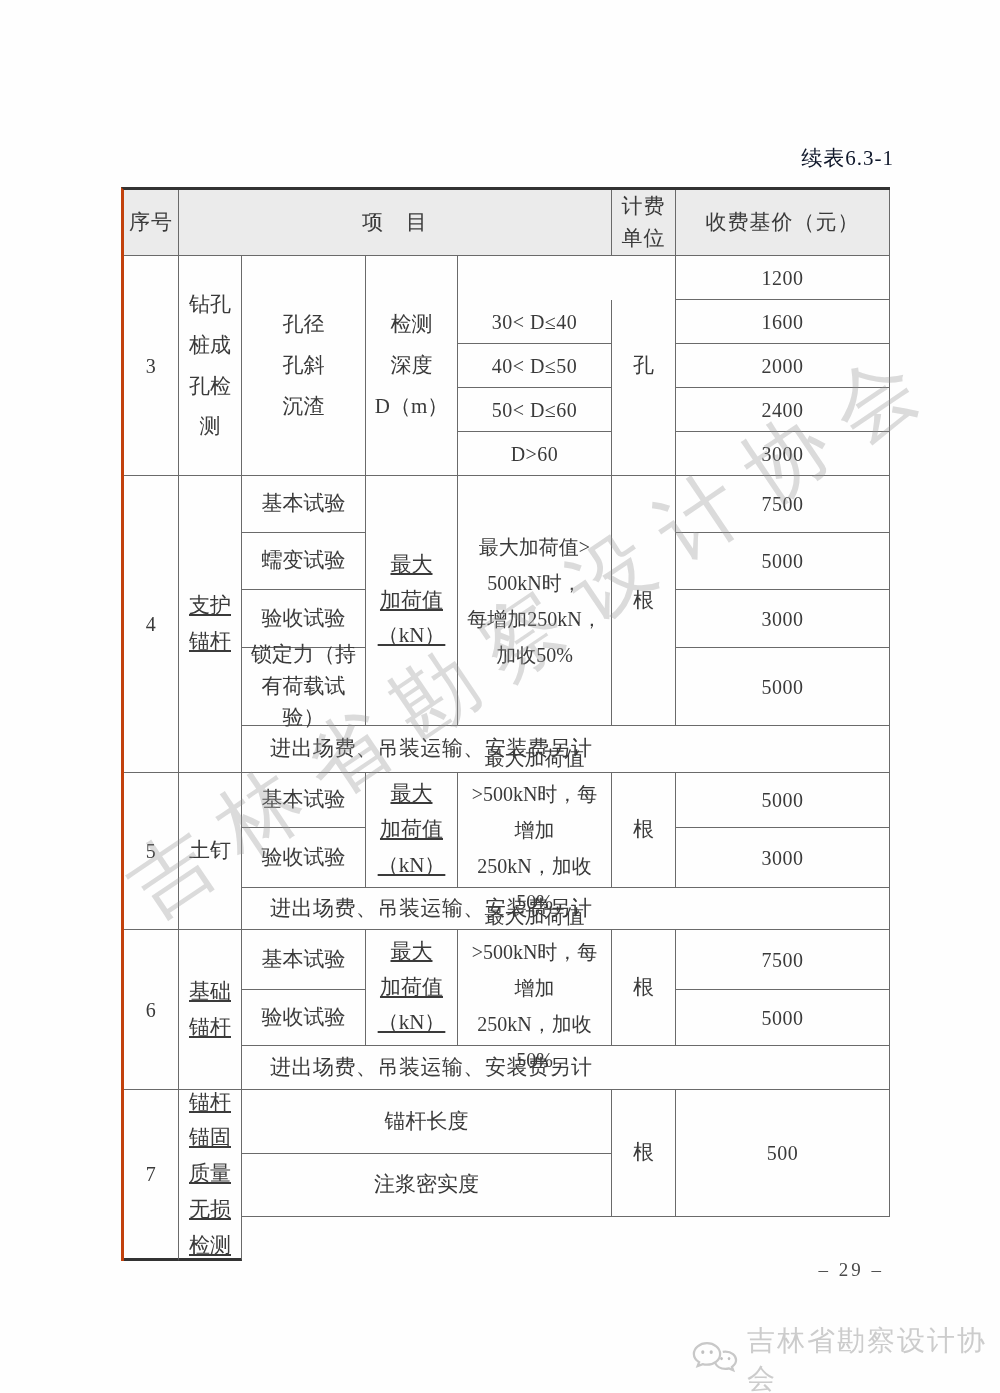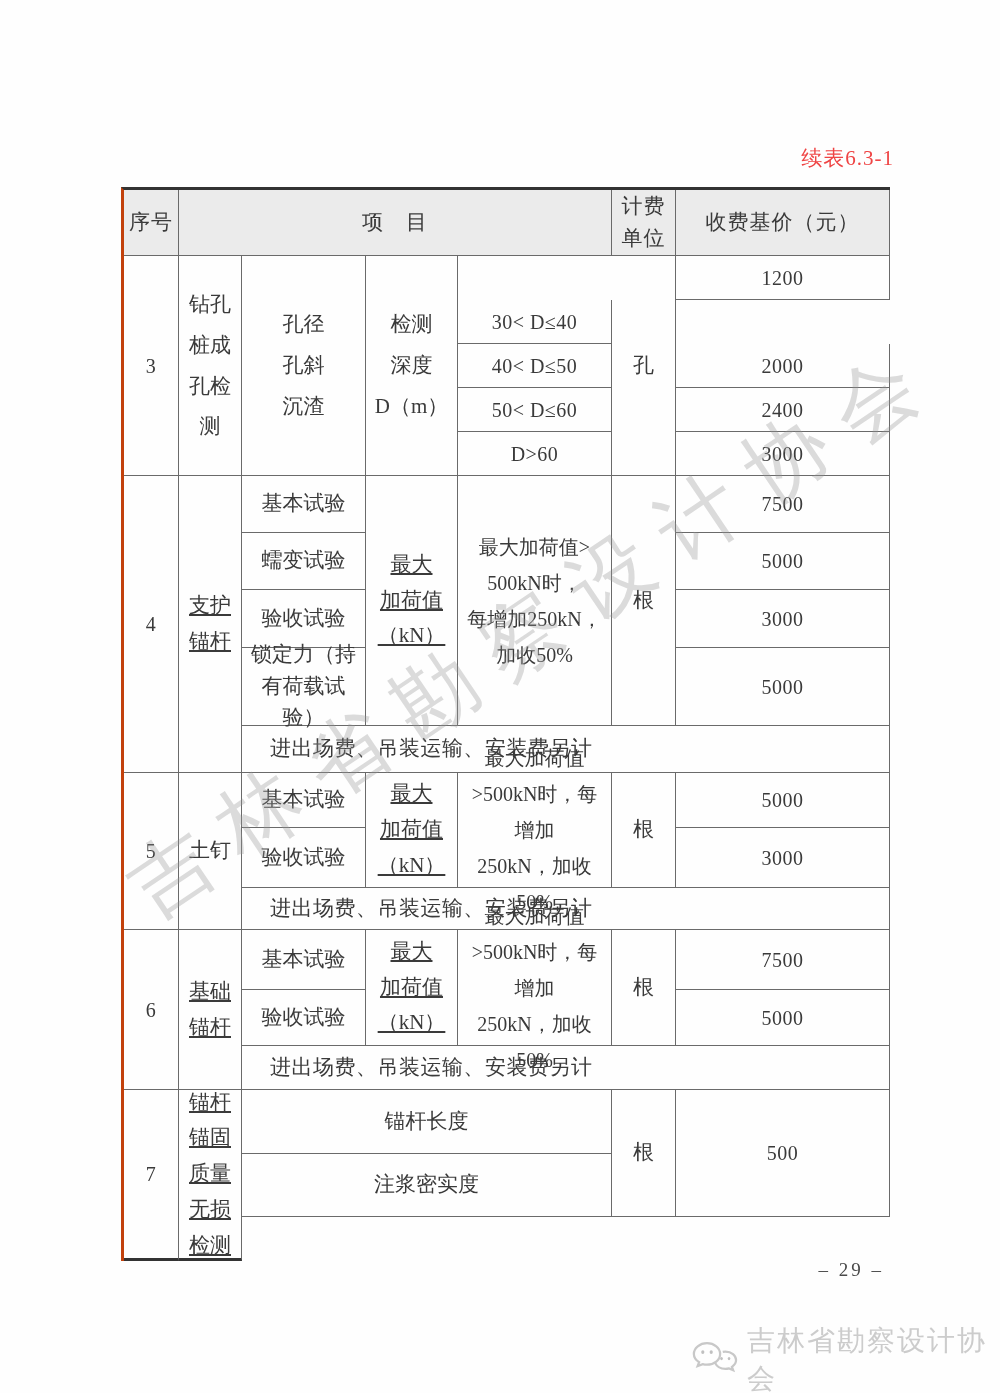--- a/index.html
+++ b/index.html
@@ -4,21 +4,21 @@
 <style>
   html,body { margin:0; padding:0; background:#ffffff; }
   .page {
     position:relative; width:1000px; height:1393px; margin:0 auto;
     background:#fefefe; overflow:hidden;
     font-family:"Liberation Serif","DejaVu Serif",serif;
     color:#3a3a3a;
   }
   .continued-label {
     position:absolute; top:144px; right:106px;
-    font-size:21px; letter-spacing:1px; color:#ef4444;
+    font-size:21px; letter-spacing:1px; color:#0f172a;
   }
   
   .fee-table {
     position:absolute; left:121px; top:187px;
     display:grid;
     grid-template-columns:55px 63px 124px 92px 154px 64px 214px;
     grid-template-rows:66px 44px 44px 44px 44px 44px 57px 57px 58px 78px 47px 55px 60px 42px 60px 56px 44px 64px 63px 44px;
     border-top:3px solid #333;
     border-left:3px solid #c2410c;
     background:transparent;
@@ -86,20 +86,21 @@
 测</div>
     <div class="cell ml tall" style="grid-area:2/4/7/5">检测
 深度
 D（m）</div>
     <div class="cell num" style="grid-area:3/5/4/6">30&lt; D≤40</div>
     <div class="cell num" style="grid-area:4/5/5/6">40&lt; D≤50</div>
     <div class="cell num" style="grid-area:5/5/6/6">50&lt; D≤60</div>
     <div class="cell num" style="grid-area:6/5/7/6">D&gt;60</div>
     <div class="cell" style="grid-area:2/6/7/7">孔</div>
     <div class="cell num" style="grid-area:2/7/3/8">1200</div>
+    <div class="cell num" style="grid-area:3/7/4/8">1600</div>
     <div class="cell num" style="grid-area:4/7/5/8">2000</div>
     <div class="cell num" style="grid-area:5/7/6/8">2400</div>
     <div class="cell num" style="grid-area:6/7/7/8">3000</div>
 
     <div class="cell num" style="grid-area:7/1/12/2">4</div>
     <div class="cell ml mid" style="grid-area:7/2/12/3">支护
 锚杆</div>
     <div class="cell" style="grid-area:7/3/8/4">基本试验</div>
     <div class="cell" style="grid-area:8/3/9/4">蠕变试验</div>
     <div class="cell" style="grid-area:9/3/10/4">验收试验</div>

